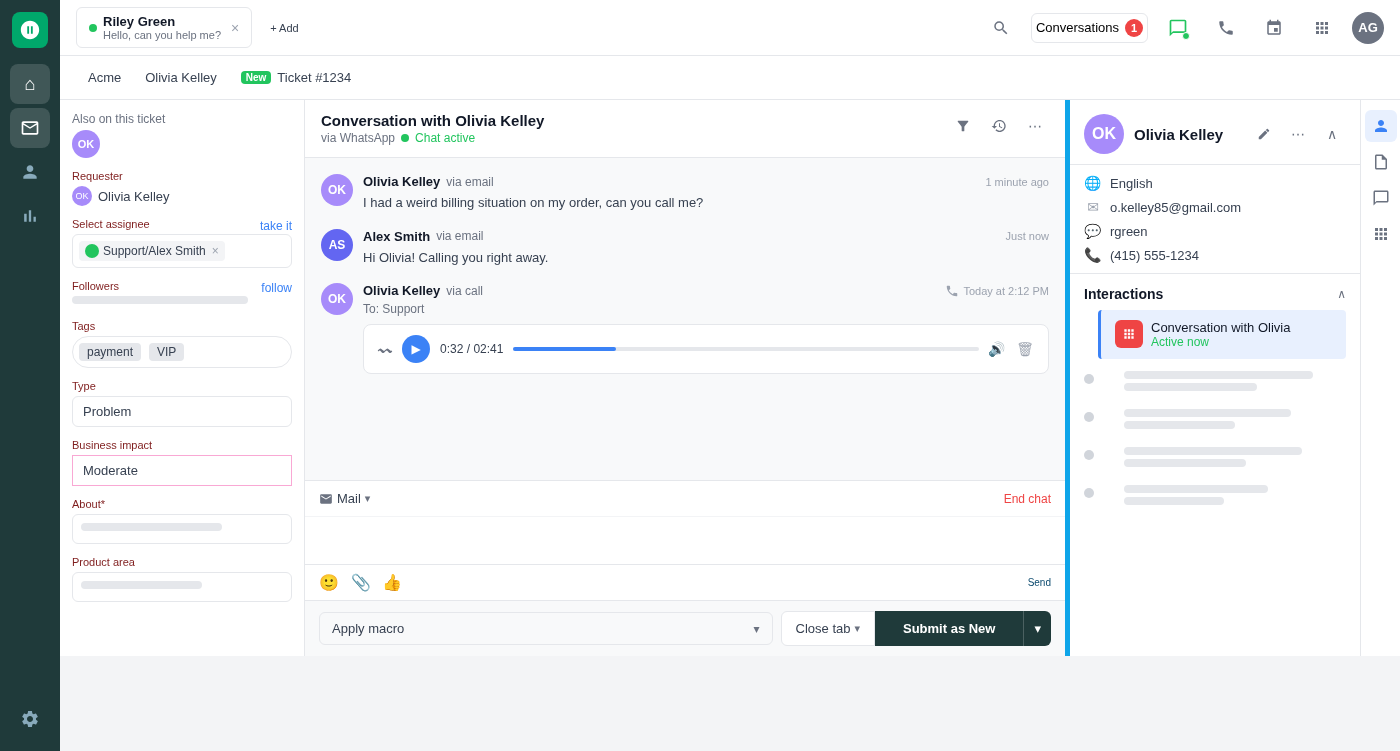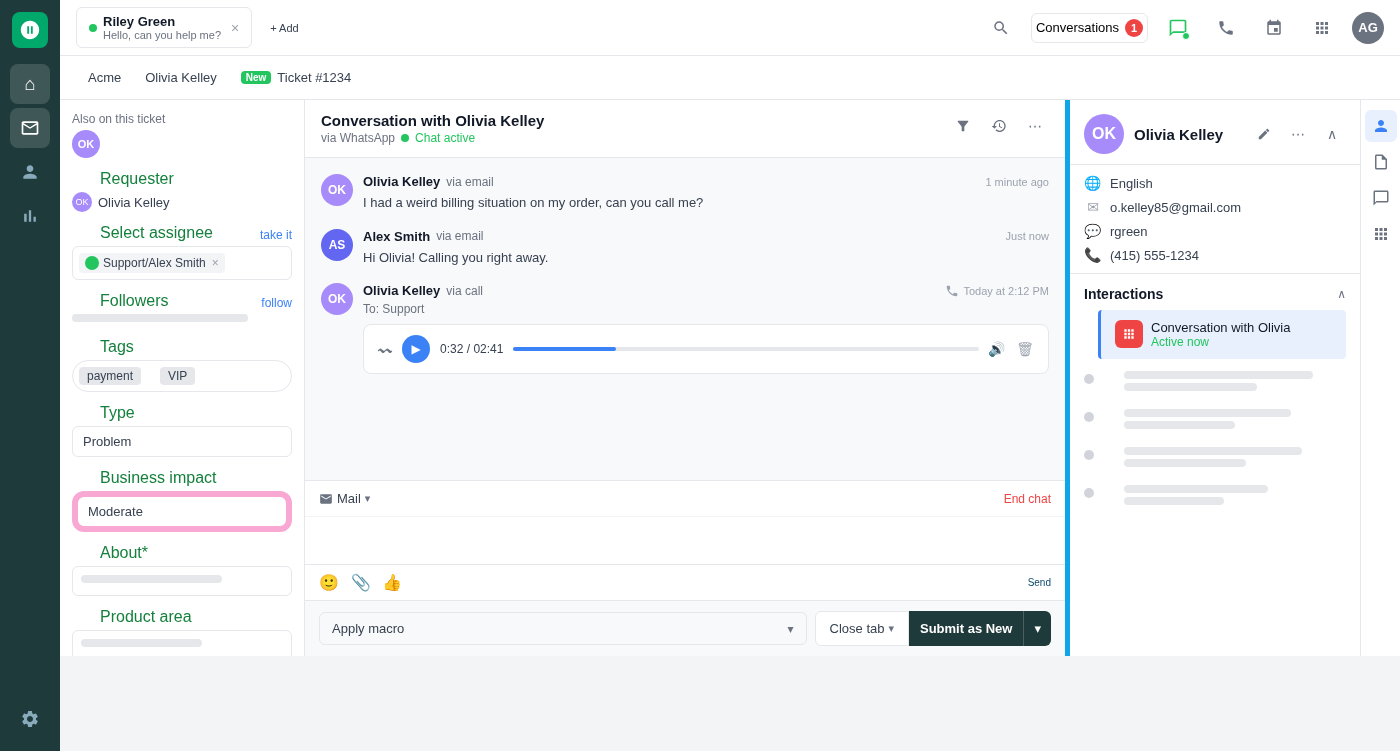--- a/index.html
+++ b/index.html
@@ -32,29 +32,29 @@
     .subtab.new-badge { display: flex; align-items: center; gap: 6px; }
     .new-tag { background: #22c55e; color: #fff; font-size: 10px; font-weight: 700; border-radius: 4px; padding: 1px 5px; }
 
     
     .content-area { flex: 1; display: flex; overflow: hidden; }
 
     
     .left-panel { width: 245px; background: #fff; border-right: 1px solid #e5e7eb; padding: 12px; overflow-y: auto; display: flex; flex-direction: column; gap: 12px; }
     .also-on-ticket { font-size: 12px; color: #6b7280; margin-bottom: 4px; }
     .ticket-avatar { width: 28px; height: 28px; border-radius: 50%; background: #a78bfa; display: flex; align-items: center; justify-content: center; color: #fff; font-size: 11px; font-weight: 600; }
-    .field-label { font-size: 16px; color: #15803d; margin-bottom: 4px; margin-left: 28px; }
+    .field-label { font-size: 11px; color: #7f1d1d; margin-bottom: 4px; }
     .field-label-row { display: flex; justify-content: space-between; align-items: center; }
     .field-link { font-size: 12px; color: #3b82f6; cursor: pointer; }
     .requester-row { display: flex; align-items: center; gap: 6px; font-size: 13px; color: #374151; }
     .req-avatar { width: 20px; height: 20px; border-radius: 50%; background: #a78bfa; display: flex; align-items: center; justify-content: center; color: #fff; font-size: 9px; }
     .assignee-chip { display: flex; align-items: center; gap: 4px; background: #f3f4f6; border-radius: 4px; padding: 3px 6px; font-size: 12px; color: #374151; }
     .chip-x { cursor: pointer; color: #9ca3af; margin-left: 2px; }
-    .input-field { border: 6px solid #f9a8d4; border-radius: 12px; padding: 7px 10px; font-size: 13px; color: #374151; background: #fff; width: 100%; }
-    .tags-row { display: flex; flex-wrap: wrap; gap: 19px; border: 1px solid #e5e7eb; border-radius: 16px; padding: 6px; }
+    .input-field { border: 1px solid #f9a8d4; border-radius: 0; padding: 7px 10px; font-size: 13px; color: #374151; background: #fff; width: 100%; }
+    .tags-row { display: flex; flex-wrap: wrap; gap: 8px; border: 1px solid #e5e7eb; border-radius: 16px; padding: 6px; }
     .tag { background: #e5e7eb; border-radius: 4px; padding: 2px 8px; font-size: 12px; color: #374151; }
     .type-priority-row { display: flex; gap: 8px; }
     .type-col { flex: 1; }
     .priority-col { flex: 1; }
     .select-field { border: 1px solid #e5e7eb; border-radius: 6px; padding: 7px 10px; font-size: 13px; color: #374151; background: #fff; width: 100%; appearance: none; cursor: pointer; }
     .skeleton-line { height: 8px; background: #e5e7eb; border-radius: 4px; margin-bottom: 4px; }
 
     
     .middle-panel { flex: 1; background: #f8f9fa; display: flex; flex-direction: column; border-right: 5px solid #0ea5e9; }
     .conversation-header { background: #fff; padding: 12px 16px; border-bottom: 1px solid #e5e7eb; display: flex; align-items: flex-start; justify-content: space-between; }
@@ -92,21 +92,21 @@
     .compose-toolbar { display: flex; align-items: center; gap: 8px; padding: 10px 14px; border-bottom: 1px solid #f3f4f6; }
     .mail-select { display: flex; align-items: center; gap: 4px; font-size: 13px; color: #374151; cursor: pointer; border: none; background: transparent; }
     .mail-chevron { font-size: 11px; color: #6b7280; }
     .end-chat-btn { margin-left: auto; color: #ef4444; font-size: 12px; cursor: pointer; font-weight: 500; }
     .compose-body { flex: 1; padding: 10px 14px; font-size: 13px; color: #9ca3af; }
     .compose-footer { display: flex; align-items: center; padding: 8px 14px; border-top: 1px solid #e5e7eb; gap: 12px; }
     .compose-icon { color: #6b7280; font-size: 16px; cursor: pointer; }
     .send-btn { margin-left: auto; color: #0c4a6e; font-size: 10px; font-weight: 400; cursor: pointer; }
     .macro-select { flex: 1; display: flex; align-items: center; justify-content: space-between; border: 1px solid #e5e7eb; border-radius: 6px; padding: 8px 12px; font-size: 13px; color: #374151; cursor: pointer; }
     .close-tab-btn { border: 1px solid #e5e7eb; background: #fff; border-radius: 6px 0 0 6px; padding: 9px 14px; font-size: 13px; color: #374151; cursor: pointer; display: flex; align-items: center; gap: 4px; }
-    .submit-btn { background: #1f3a3a; color: #fff; border: none; padding: 9px 11px; font-size: 13px; font-weight: 600; cursor: pointer; }
+    .submit-btn { background: #1f3a3a; color: #fff; border: none; padding: 9px 28px; font-size: 13px; font-weight: 600; cursor: pointer; }
     .submit-arrow { background: #1f3a3a; color: #fff; border: none; border-radius: 0 6px 6px 0; border-left: 1px solid rgba(255,255,255,0.2); padding: 9px 10px; font-size: 13px; cursor: pointer; }
     .bottom-action-bar { display: flex; align-items: center; padding: 10px 14px; gap: 8px; background: #f8f9fa; border-top: 1px solid #e5e7eb; }
 
     
     .right-panel { width: 290px; background: #fff; display: flex; flex-direction: column; overflow-y: auto; }
     .contact-header { padding: 14px 14px 10px; display: flex; align-items: center; gap: 10px; border-bottom: 1px solid #e5e7eb; }
     .contact-avatar { width: 40px; height: 40px; border-radius: 50%; background: #a78bfa; display: flex; align-items: center; justify-content: center; color: #fff; font-size: 16px; font-weight: 600; flex-shrink: 0; }
     .contact-name { font-size: 15px; font-weight: 600; color: #111827; flex: 1; }
     .contact-icons { display: flex; gap: 6px; color: #6b7280; }
     .contact-icon-btn { cursor: pointer; font-size: 14px; width: 28px; height: 28px; display: flex; align-items: center; justify-content: center; border-radius: 4px; }

